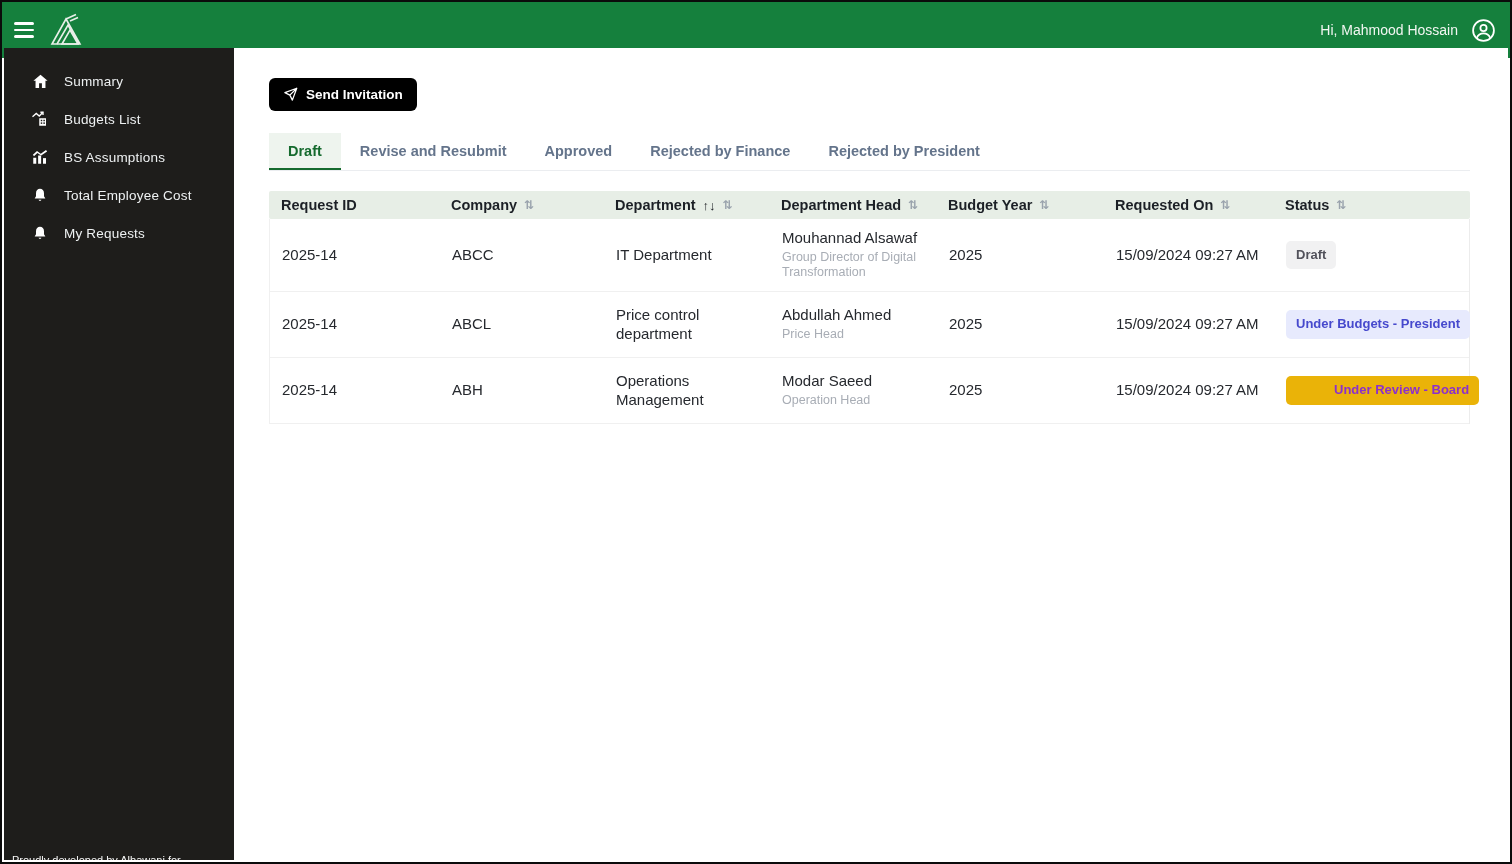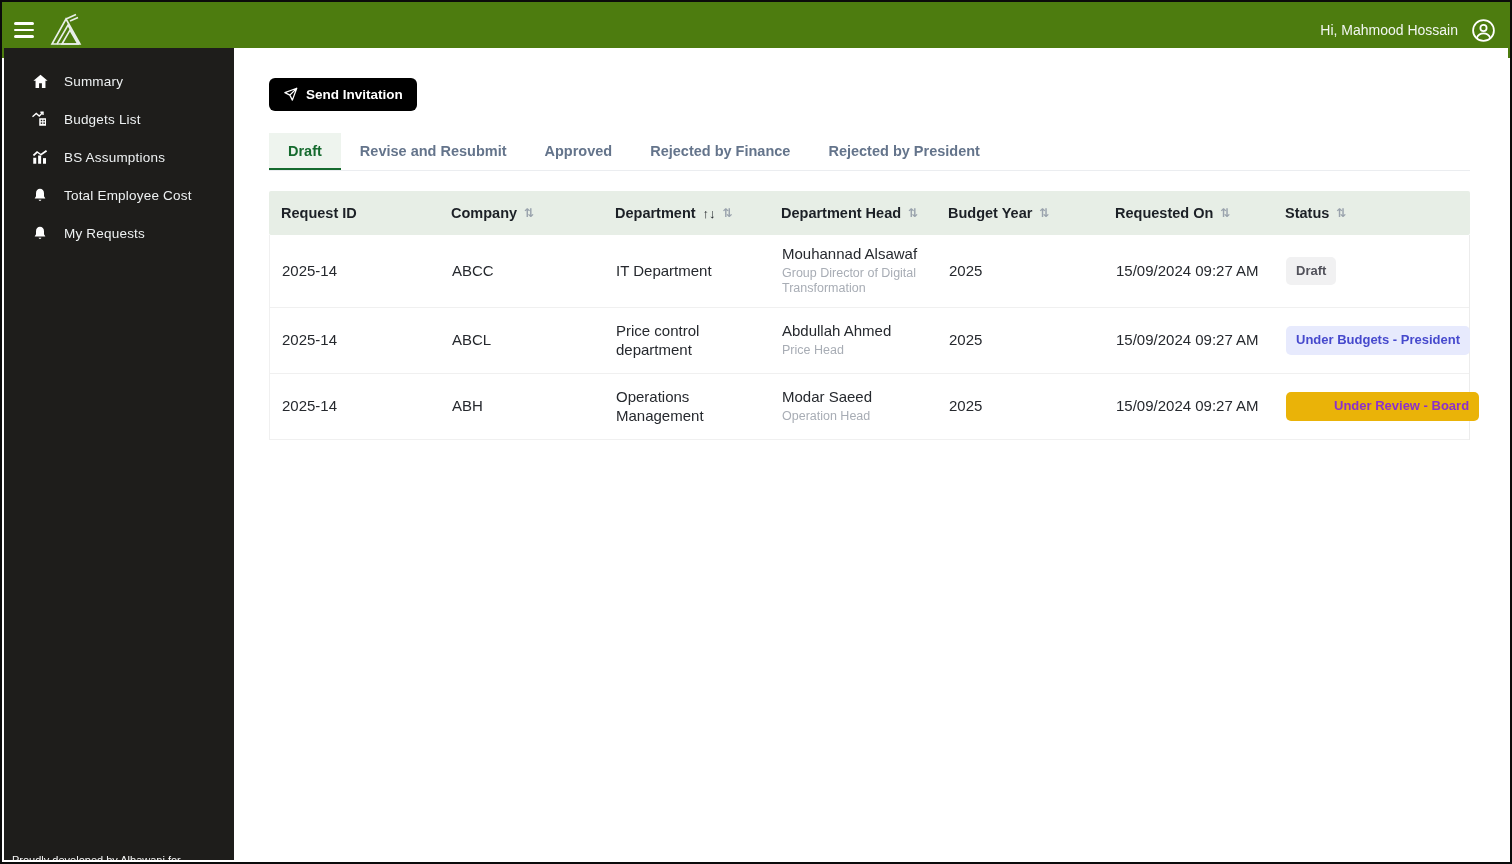--- a/index.html
+++ b/index.html
@@ -7,21 +7,21 @@
   body {
     font-family: "Liberation Sans", "DejaVu Sans", sans-serif;
     background: #ffffff;
     border: 2px solid #0b0b0b;
     position: relative;
   }
 
   
   .topbar {
     height: 56px;
-    background: #4d7c0f;
+    background: #15803d;
     display: flex;
     align-items: center;
     padding: 0 14px 0 12px;
     color: #fff;
   }
   .hamburger { width: 20px; display: flex; flex-direction: column; gap: 4px; cursor: pointer; }
   .hamburger span { display: block; height: 2.5px; background: #fff; border-radius: 2px; }
   .logo { margin-left: 14px; display: flex; align-items: center; }
   .topbar-right { margin-left: auto; display: flex; align-items: center; gap: 12px; }
   .greeting { font-size: 14px; color: #f2f6f2; }
@@ -108,21 +108,21 @@
 
   
   .table { margin-top: 20px; width: 100%; }
   .trow {
     display: grid;
     grid-template-columns: 170px 164px 166px 167px 167px 170px 1fr;
   }
   .thead {
     background: #e7eee6;
     border-radius: 2px;
-    height: 44px;
+    height: 28px;
     align-items: center;
   }
   .th {
     display: flex; align-items: center; gap: 7px;
     padding: 0 6px 0 12px;
     font-size: 14.5px;
     font-weight: bold;
     color: #1c2026;
   }
   .sort-icon { font-size: 12px; color: #9aa3ad; cursor: pointer; line-height: 1; }

